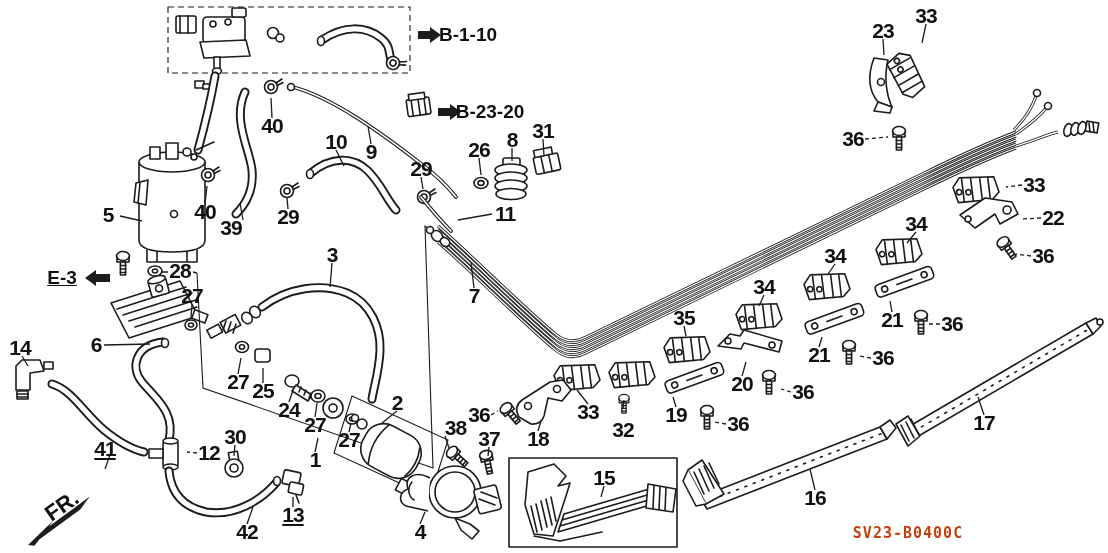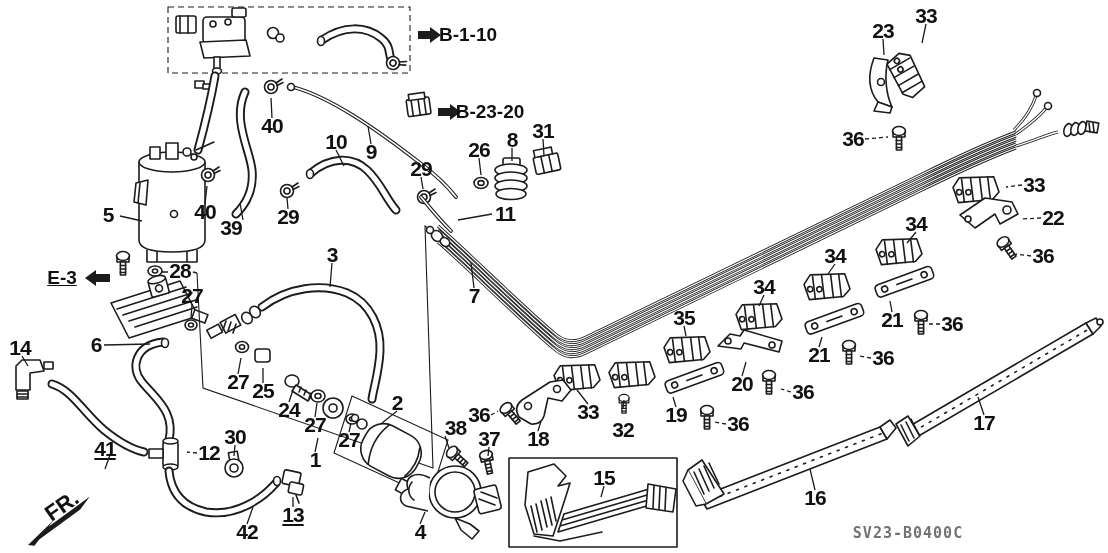--- a/index.html
+++ b/index.html
@@ -8,21 +8,21 @@
   .stage svg{position:absolute;left:0;top:0;}
   .layer{position:absolute;left:0;top:0;width:100%;height:100%;pointer-events:none;}
   .callout{position:absolute;transform:translate(-50%,-50%);
            font:bold 21px "Liberation Sans",sans-serif;color:#111;letter-spacing:-1px;
            white-space:nowrap;}
   .ref{position:absolute;transform:translate(-50%,-50%);
        font:bold 19px "Liberation Sans",sans-serif;color:#111;white-space:nowrap;}
   .fr{position:absolute;transform:translate(-50%,-50%) rotate(-35deg);
       font:bold 22px "Liberation Sans",sans-serif;color:#111;}
   .code{position:absolute;transform:translate(-50%,-50%);
-        font:bold 15px "DejaVu Sans Mono",monospace;color:#737373;letter-spacing:1px;}
+        font:bold 15px "DejaVu Sans Mono",monospace;color:#c2410c;letter-spacing:1px;}
   
   .ln{stroke:#1c1c1c;stroke-width:1.6;fill:none;stroke-linejoin:round;stroke-linecap:round;}
   .fw{stroke:#1c1c1c;stroke-width:1.6;fill:#fff;stroke-linejoin:round;}
   .thin{stroke:#1c1c1c;stroke-width:1.1;fill:none;}
   .lead{stroke:#1c1c1c;stroke-width:1.3;fill:none;}
   .leadD{stroke:#1c1c1c;stroke-width:1.3;fill:none;stroke-dasharray:4 3;}
   .hoseO{stroke:#1c1c1c;stroke-width:9;fill:none;stroke-linecap:round;}
   .hoseI{stroke:#fff;stroke-width:5.2;fill:none;stroke-linecap:round;}
   .pipeO{stroke:#1c1c1c;stroke-width:3.8;fill:none;stroke-linecap:round;}
   .pipeI{stroke:#fff;stroke-width:1.7;fill:none;stroke-linecap:round;}

